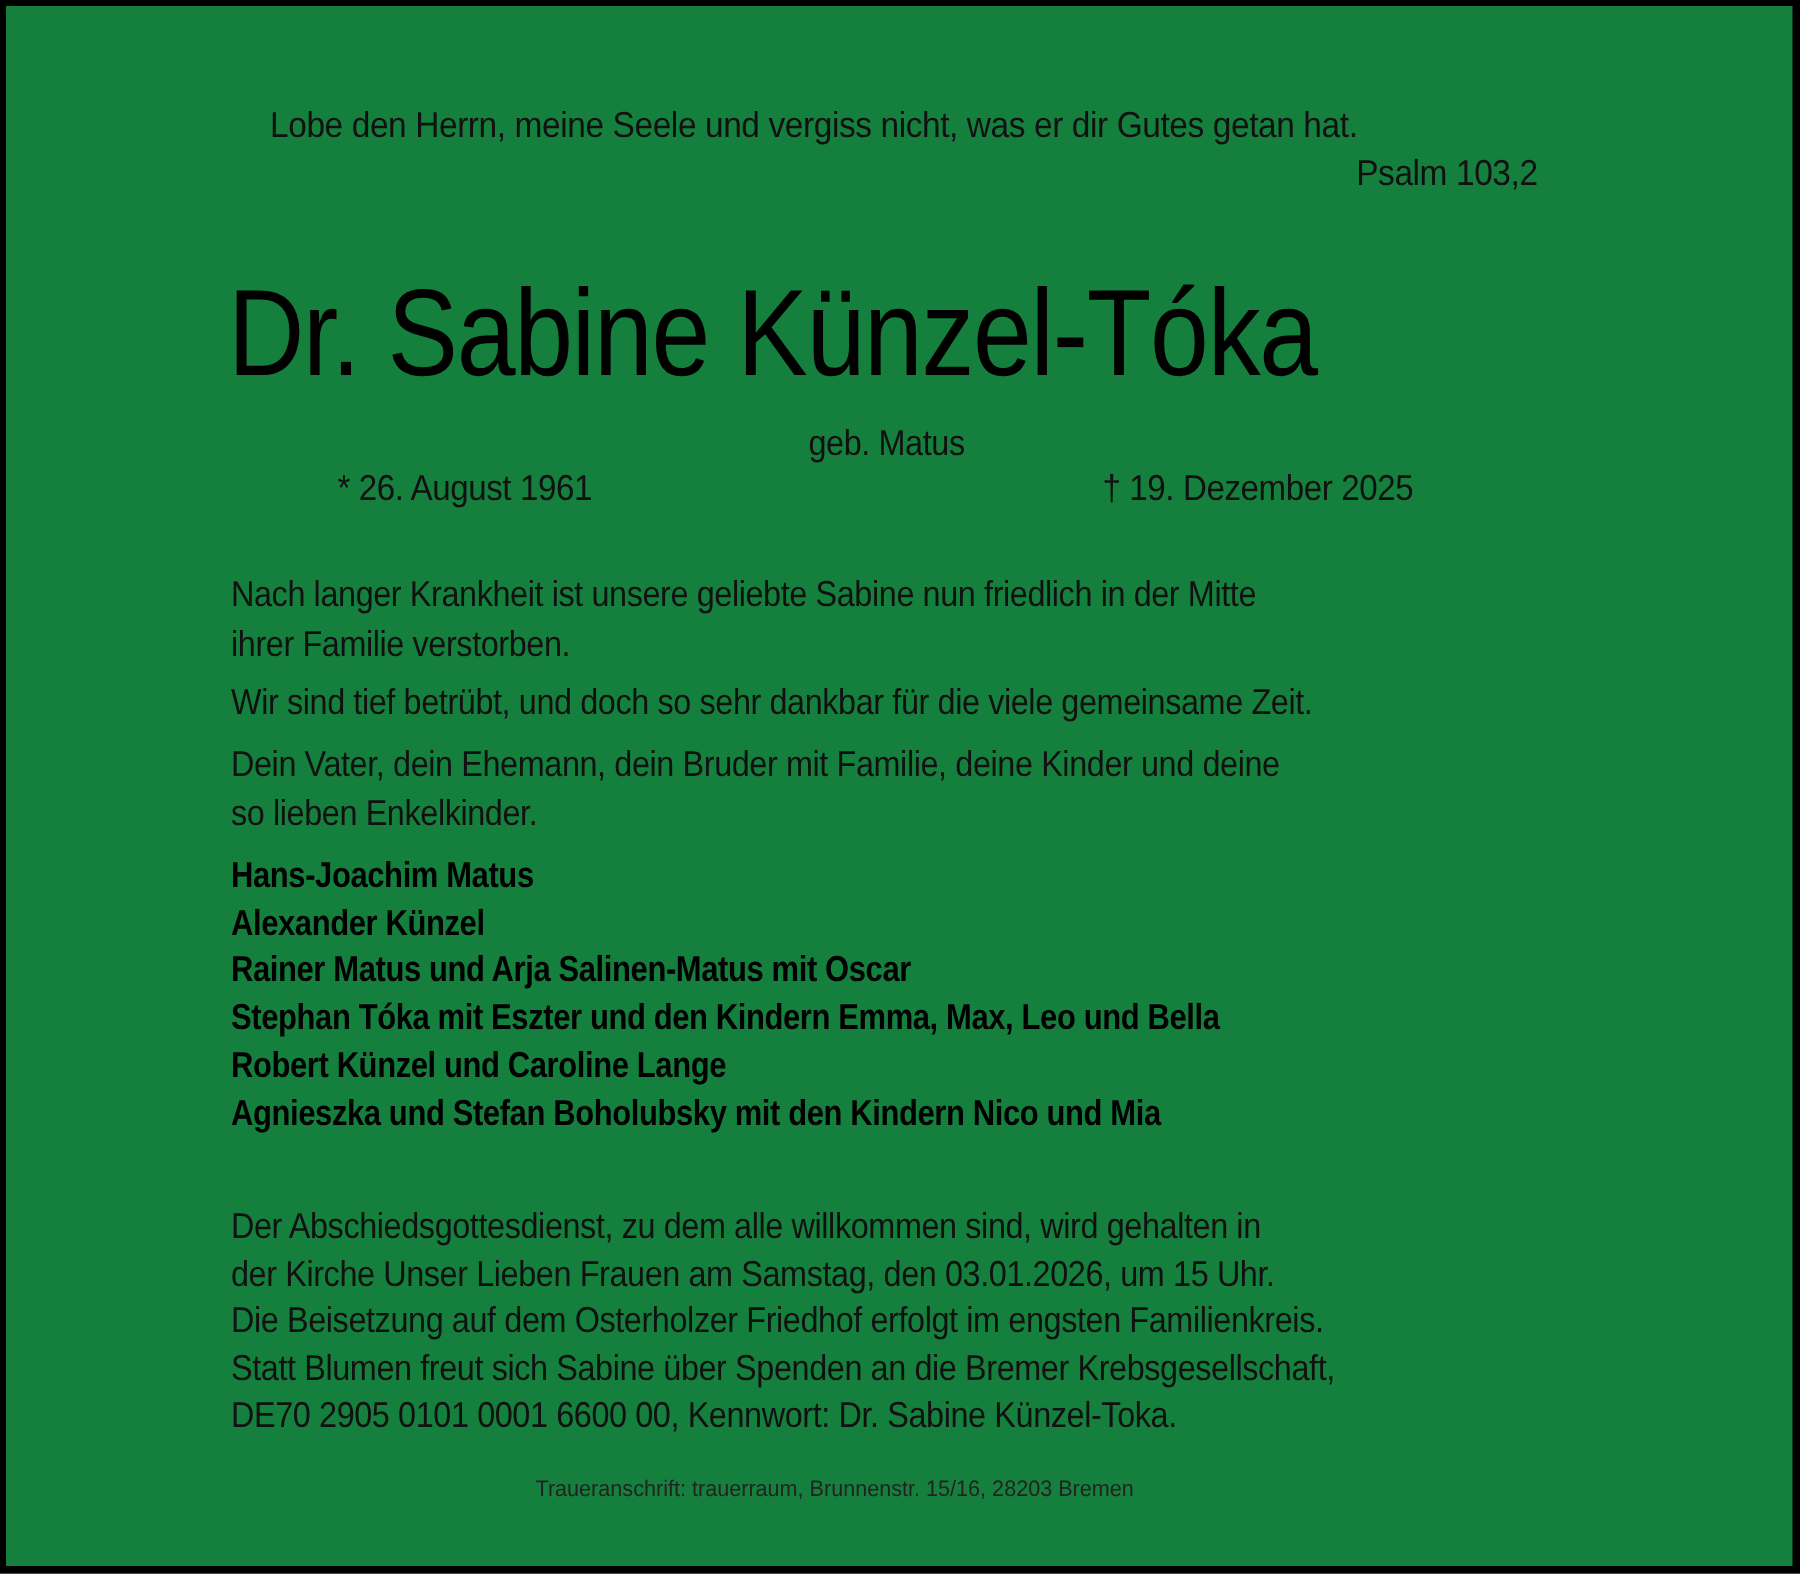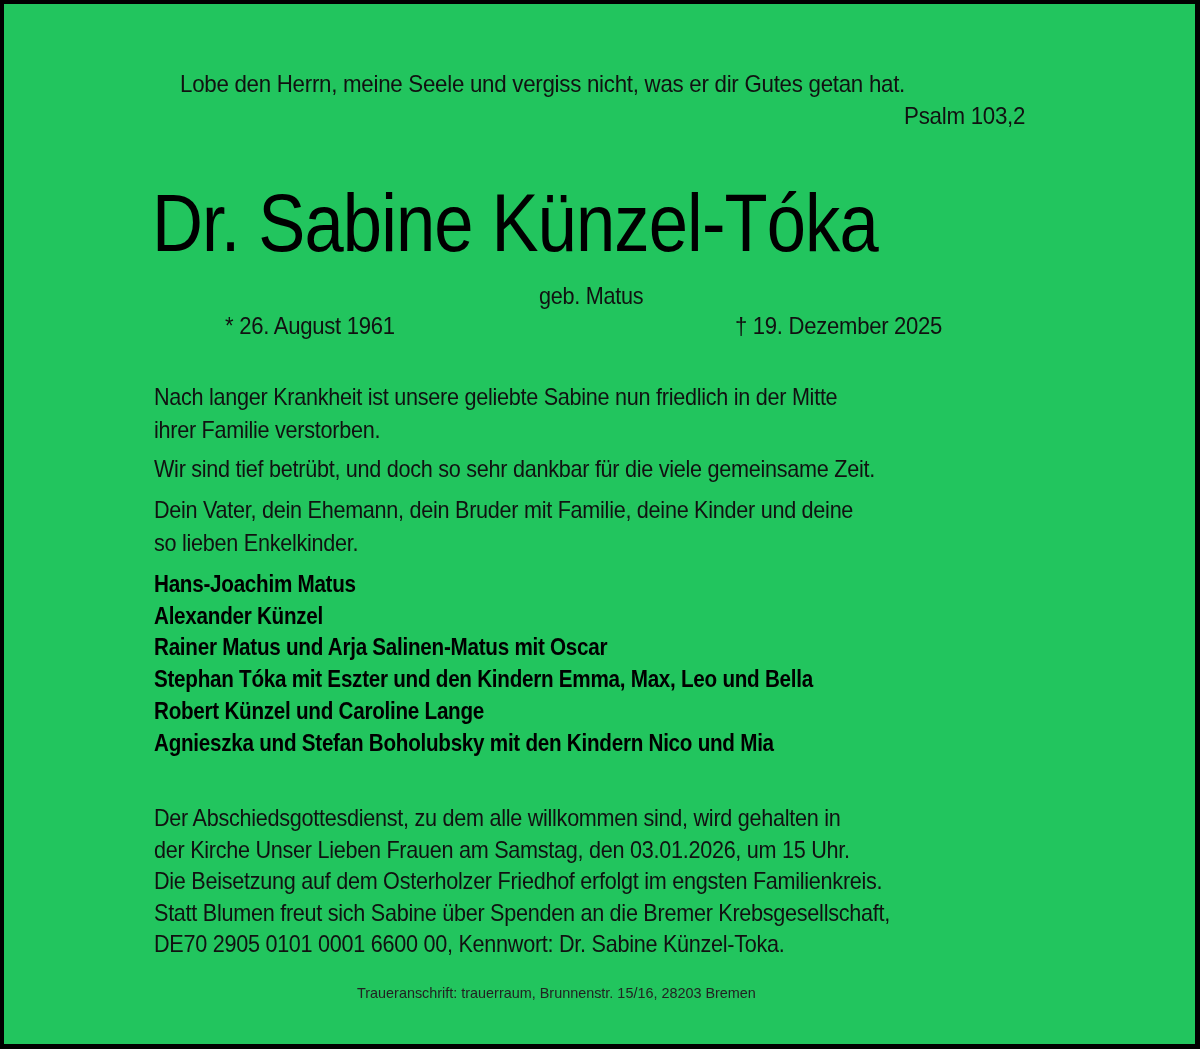--- a/index.html
+++ b/index.html
@@ -3,21 +3,21 @@
   <meta charset="utf-8">
   <style>
     html, body { margin: 0; padding: 0; background: #ffffff; }
     body { width: 1200px; height: 1049px; overflow: hidden; }
     .frame {
       position: absolute; left: 0; top: 0;
       width: 1200px; height: 1049px;
       box-sizing: border-box;
       border: 4px solid #000000;
       border-right-width: 5px; border-bottom-width: 5px;
-      background: #22c55e;
+      background: #15803d;
     }
     .t {
       position: absolute;
       font-family: "Liberation Sans", sans-serif;
       color: #111111;
       white-space: nowrap;
       letter-spacing: -0.3px;
     }
     .motto { left: 176px; top: 66px; font-size: 24px; transform: scaleX(0.93); transform-origin: left top; }
     .psalm { right: 170px; top: 98px; font-size: 24px; transform: scaleX(0.93); transform-origin: right top; }

